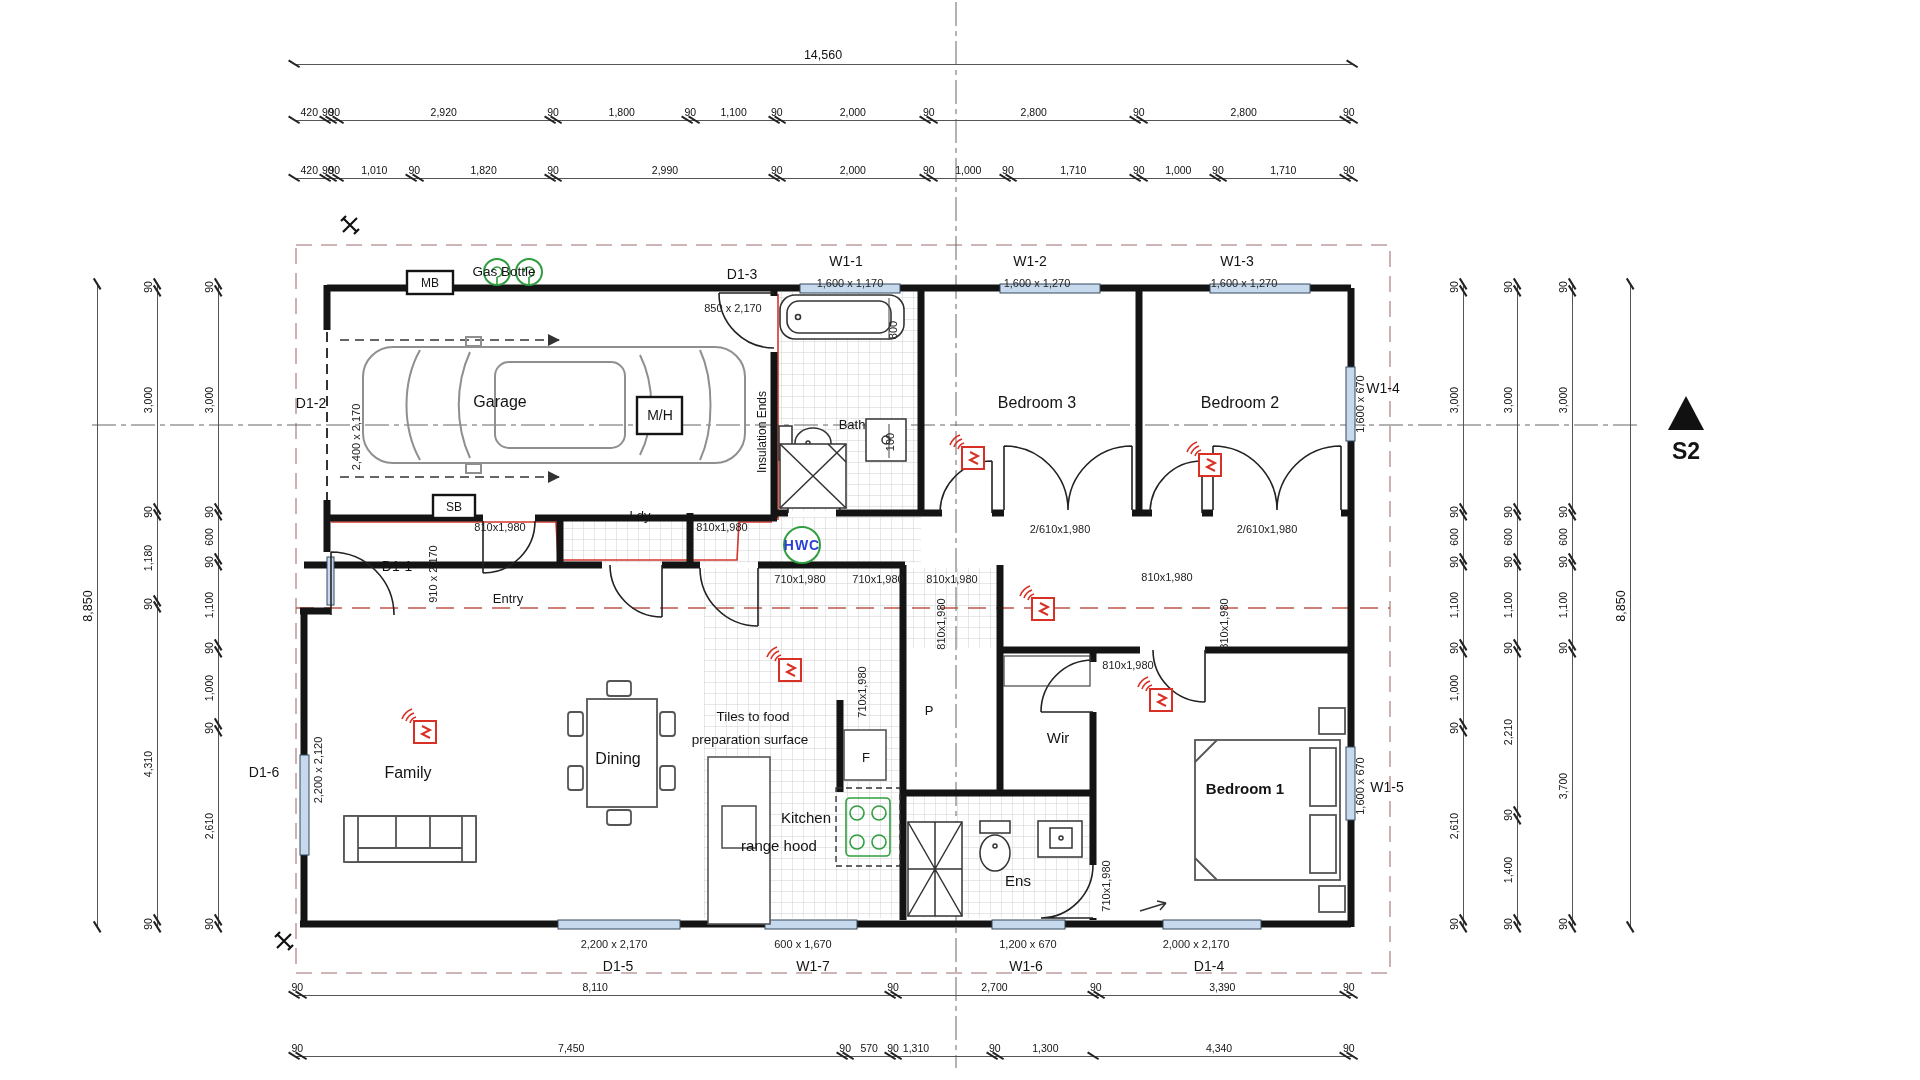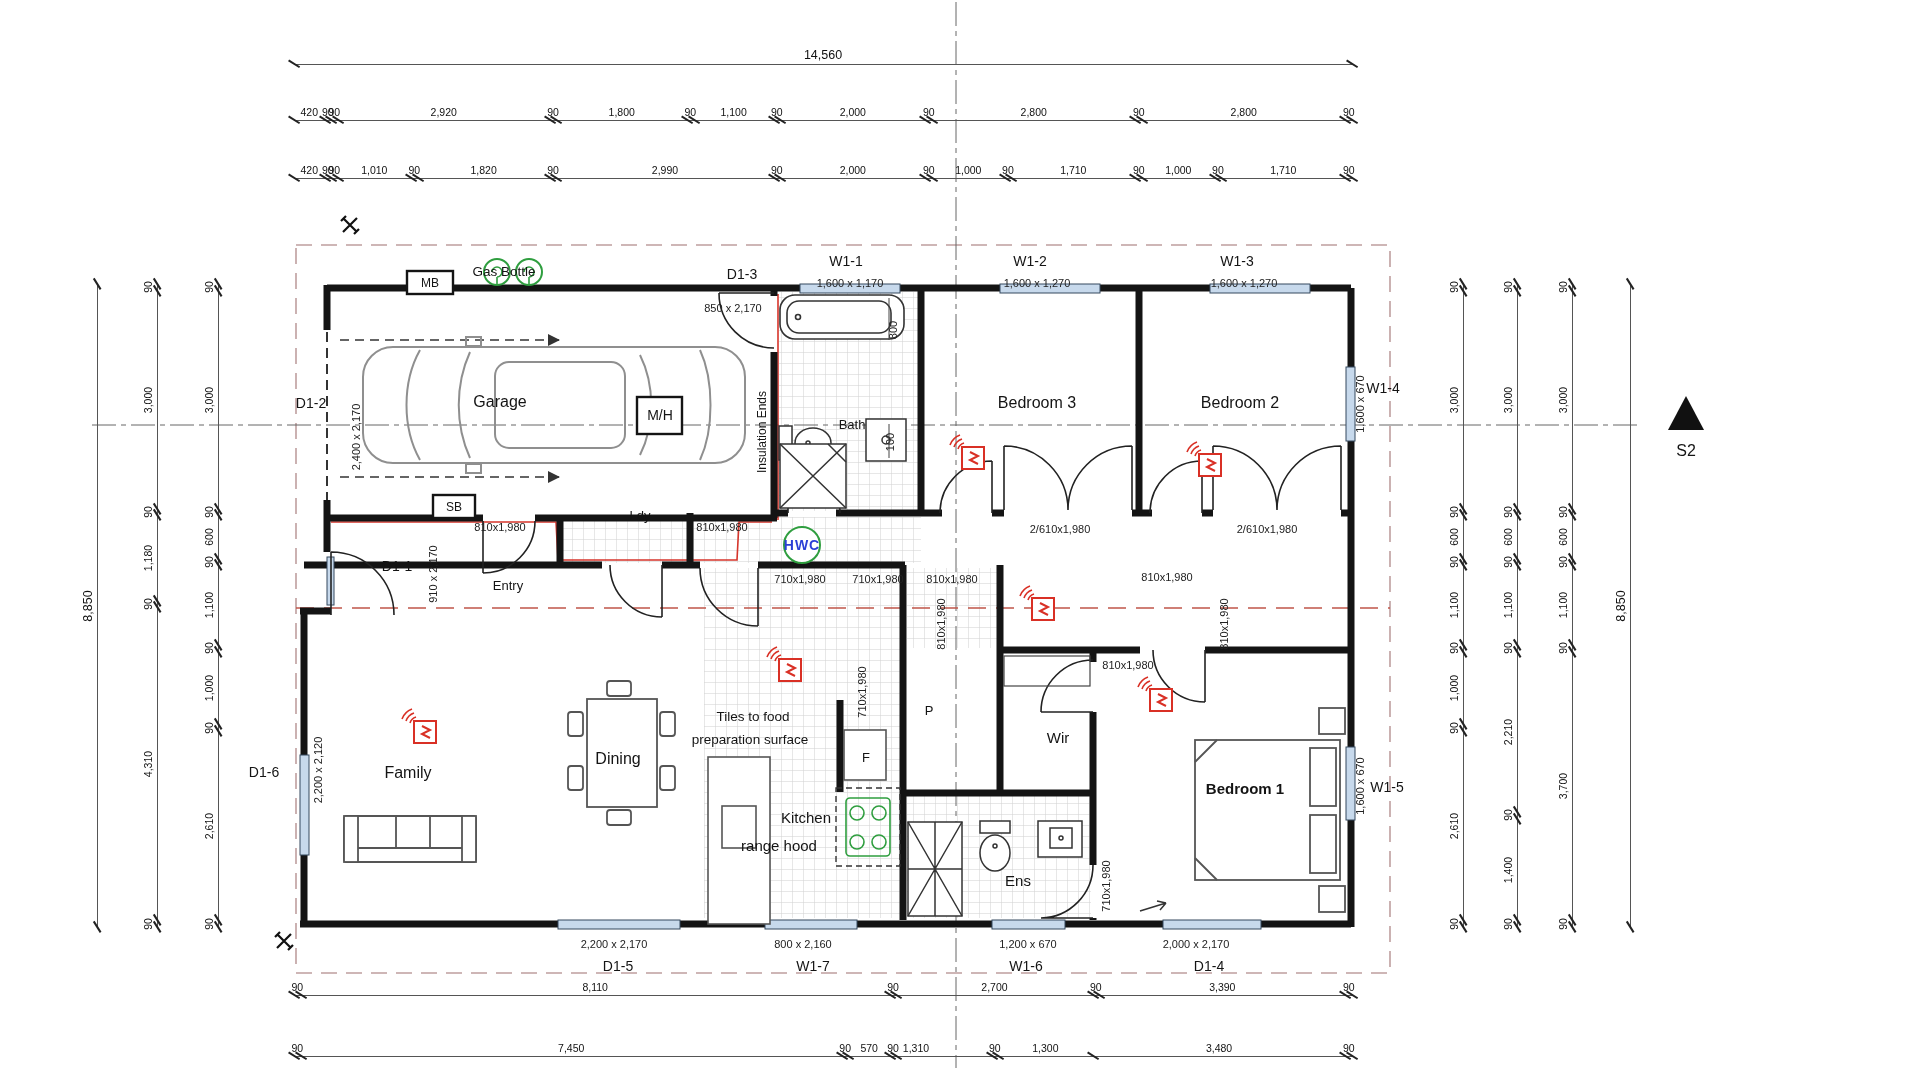--- a/index.html
+++ b/index.html
@@ -6,21 +6,21 @@
   #canvas{position:relative;width:1920px;height:1080px;background:#fff;overflow:hidden;
           font-family:"Liberation Sans",sans-serif;color:#111;}
   svg{position:absolute;left:0;top:0;}
   .lbl{position:absolute;transform:translate(-50%,-50%);white-space:nowrap;color:#141414;line-height:1;}
   .rot{transform:translate(-50%,-50%) rotate(-90deg);}
   .room{font-size:16px;}
   .small{font-size:13px;}
   .tag{font-size:11px;color:#222;}
   .oid{font-size:14px;}
   .hwc{font-size:14px;font-weight:bold;color:#2b3fd6;letter-spacing:1px;}
-  .s2{font-size:16px;font-weight:normal;}
+  .s2{font-size:23px;font-weight:bold;}
   .note{font-size:13.5px;}
   .boxlbl{font-size:12px;}
   
   .dim{position:absolute;}
   .dbase{position:absolute;left:0;top:0;width:100%;height:1px;background:#555;}
   .dbase.v{width:1px;height:100%;}
   .tk{position:absolute;top:0;left:0;width:1.6px;height:13px;background:#222;
       transform:translate(-50%,-50%) rotate(-58deg);}
   .tk.v{transform:translate(-50%,-50%) rotate(-32deg);}
   .dl{position:absolute;top:-2px;transform:translate(-50%,-100%);font-size:10.5px;color:#111;white-space:nowrap;}
@@ -227,21 +227,21 @@
 
     <path d="M1140,911 L1166,903 M1166,903 l-9,-2 m9,2 l-6,7" stroke="#333" stroke-width="1.5" fill="none"></path>
 
     <polygon points="1686,396 1668,430 1704,430" fill="#111"></polygon>
   </svg>
 
   <span class="lbl room" style="left:500px;top:402px;">Garage</span>
   <span class="lbl small" style="left:852px;top:424px;">Bath</span>
   <span class="lbl room" style="left:1037px;top:403px;">Bedroom 3</span>
   <span class="lbl room" style="left:1240px;top:403px;">Bedroom 2</span>
-  <span class="lbl small" style="left:508px;top:585px;">Entry</span>
+  <span class="lbl small" style="left:508px;top:598px;">Entry</span>
   <span class="lbl small" style="left:640px;top:515px;">Ldy</span>
   <span class="lbl room" style="left:408px;top:773px;">Family</span>
   <span class="lbl room" style="left:618px;top:759px;">Dining</span>
   <span class="lbl small" style="left:806px;top:817px;font-size:15px;">Kitchen</span>
   <span class="lbl small" style="left:779px;top:845px;font-size:15px;">range hood</span>
   <span class="lbl small" style="left:866px;top:757px;">F</span>
   <span class="lbl small" style="left:929px;top:710px;">P</span>
   <span class="lbl small" style="left:1058px;top:737px;font-size:15px;">Wir</span>
   <span class="lbl small" style="left:1018px;top:880px;font-size:15px;">Ens</span>
   <span class="lbl small" style="left:1245px;top:788px;font-size:15px;font-weight:bold;">Bedroom 1</span>
@@ -262,21 +262,21 @@
   <span class="lbl tag" style="left:1037px;top:283px;">1,600 x 1,270</span>
   <span class="lbl oid" style="left:1237px;top:261px;">W1-3</span>
   <span class="lbl tag" style="left:1244px;top:283px;">1,600 x 1,270</span>
   <span class="lbl oid" style="left:1383px;top:388px;">W1-4</span>
   <span class="lbl rot tag" style="left:1360px;top:404px;">1,600 x 670</span>
   <span class="lbl oid" style="left:1387px;top:787px;">W1-5</span>
   <span class="lbl rot tag" style="left:1360px;top:786px;">1,600 x 670</span>
   <span class="lbl oid" style="left:1026px;top:966px;">W1-6</span>
   <span class="lbl tag" style="left:1028px;top:944px;">1,200 x 670</span>
   <span class="lbl oid" style="left:813px;top:966px;">W1-7</span>
-  <span class="lbl tag" style="left:803px;top:944px;">800 x 2,160</span>
+  <span class="lbl tag" style="left:803px;top:944px;">600 x 1,670</span>
 
   <span class="lbl oid" style="left:397px;top:566px;">D1-1</span>
   <span class="lbl rot tag" style="left:433px;top:574px;">910 x 2,170</span>
   <span class="lbl oid" style="left:311px;top:403px;">D1-2</span>
   <span class="lbl rot tag" style="left:356px;top:437px;">2,400 x 2,170</span>
   <span class="lbl oid" style="left:742px;top:274px;">D1-3</span>
   <span class="lbl tag" style="left:733px;top:308px;">850 x 2,170</span>
   <span class="lbl oid" style="left:1209px;top:966px;">D1-4</span>
   <span class="lbl tag" style="left:1196px;top:944px;">2,000 x 2,170</span>
   <span class="lbl oid" style="left:618px;top:966px;">D1-5</span>
@@ -414,21 +414,21 @@
       <i class="tk" style="left: 1051.46px;"></i>
       <i class="tk" style="left: 1058px;"></i>
       <span class="dl" style="left: 3.26992px;">90</span>
       <span class="dl" style="left: 277.216px;">7,450</span>
       <span class="dl" style="left: 551.163px;">90</span>
       <span class="dl" style="left: 575.142px;">570</span>
       <span class="dl" style="left: 599.122px;">90</span>
       <span class="dl" style="left: 622px;">1,310</span>
       <span class="dl" style="left: 700.852px;">90</span>
       <span class="dl" style="left: 751.354px;">1,300</span>
-      <span class="dl" style="left: 925.023px;">3,480</span>
+      <span class="dl" style="left: 925.023px;">4,340</span>
       <span class="dl" style="left: 1054.73px;">90</span>
     </div>
   <div class="dim" style="left: 97px; top: 284px; height: 643px; width: 0px;">
       <i class="dbase v"></i>
       <i class="tk v" style="top: 0px;"></i>
       <i class="tk v" style="top: 643px;"></i>
       <span class="dl v" style="font-size: 12.5px; top: 321.5px;">8,850</span>
     </div>
   <div class="dim" style="left: 157px; top: 284px; height: 643px; width: 0px;">
       <i class="dbase v"></i>

